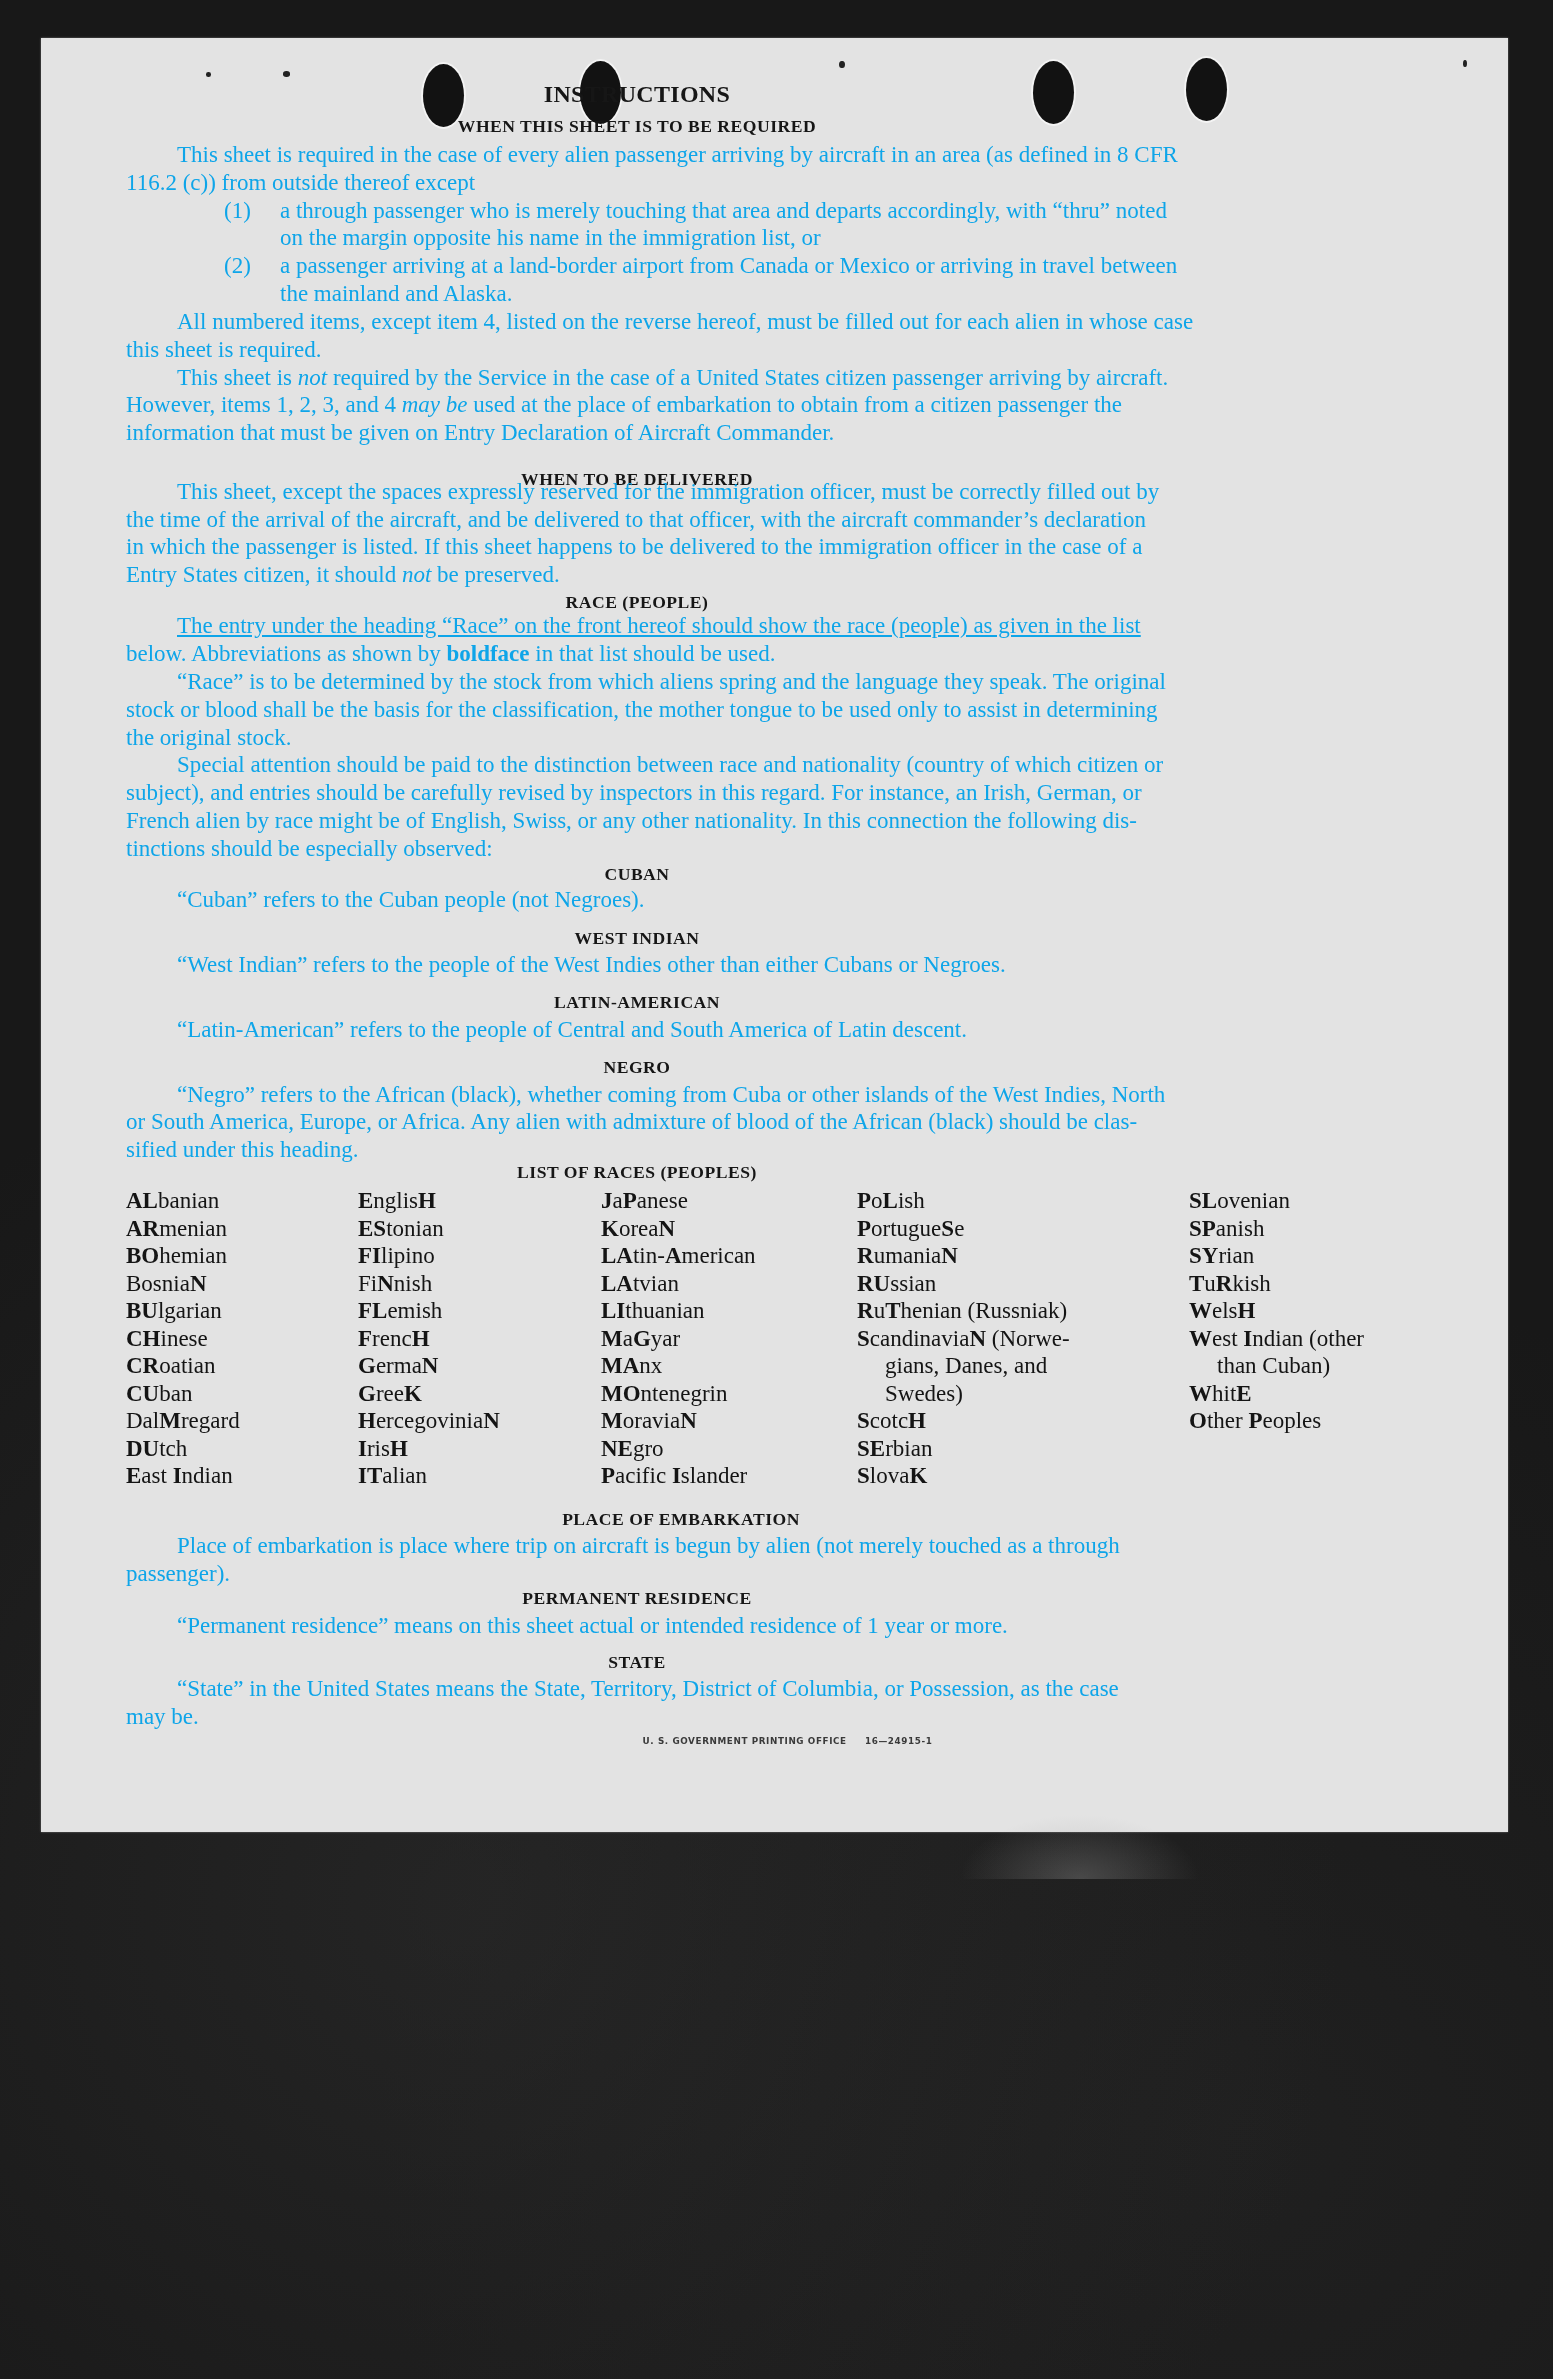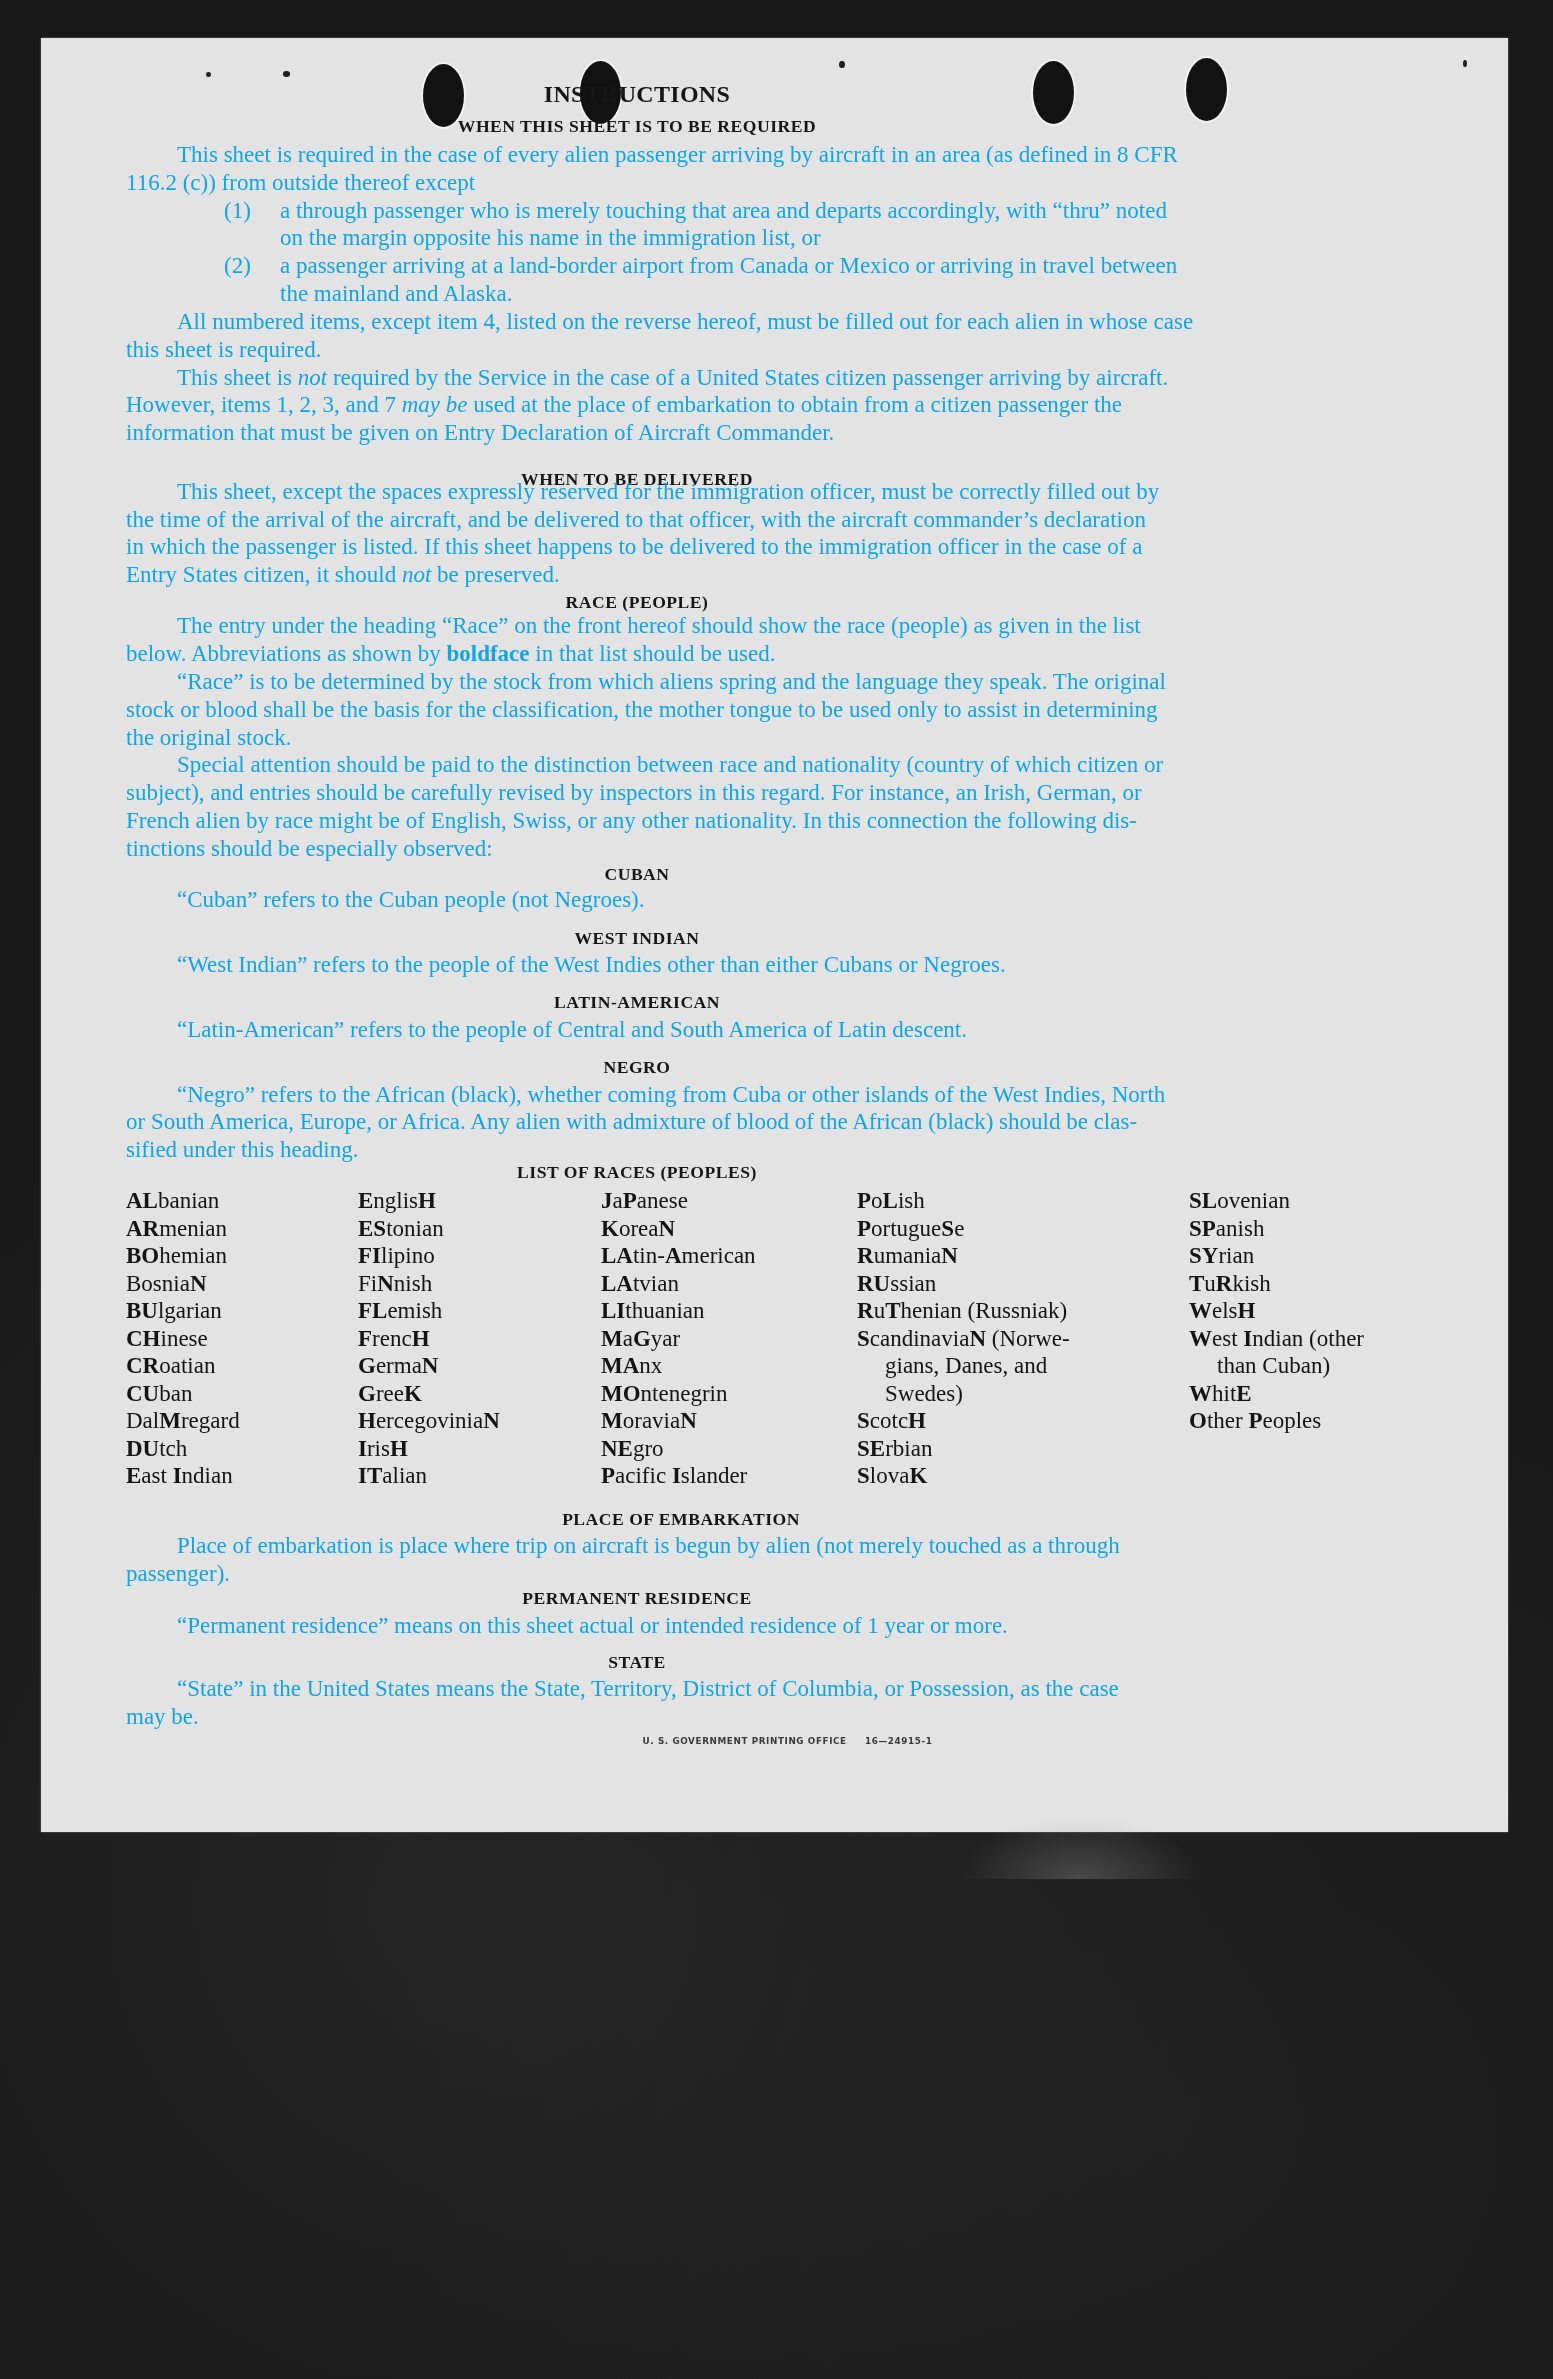--- a/index.html
+++ b/index.html
@@ -85,31 +85,31 @@
 <div class="t" style="left:280px;top:197px;">a through passenger who is merely touching that area and departs accordingly, with “thru” noted</div>
 <div class="t" style="left:280px;top:224px;">on the margin opposite his name in the immigration list, or</div>
 <div class="t" style="left:224px;top:252px;">(2)</div>
 <div class="t" style="left:280px;top:252px;">a passenger arriving at a land-border airport from Canada or Mexico or arriving in travel between</div>
 <div class="t" style="left:280px;top:280px;">the mainland and Alaska.</div>
 
 <div class="t" style="left:177px;top:308px;">All numbered items, except item 4, listed on the reverse hereof, must be filled out for each alien in whose case</div>
 <div class="t" style="left:126px;top:336px;">this sheet is required.</div>
 
 <div class="t" style="left:177px;top:364px;"><span>This sheet is </span><span class="i">not</span><span> required by the Service in the case of a United States citizen passenger arriving by aircraft.</span></div>
-<div class="t" style="left:126px;top:391px;"><span>However, items 1, 2, 3, and 7 </span><span class="i">may be</span><span> used at the place of embarkation to obtain from a citizen passenger the</span></div>
+<div class="t" style="left:126px;top:391px;"><span>However, items 1, 2, 3, and 4 </span><span class="i">may be</span><span> used at the place of embarkation to obtain from a citizen passenger the</span></div>
 <div class="t" style="left:126px;top:419px;">information that must be given on Entry Declaration of Aircraft Commander.</div>
 
 <div class="head" style="top:468px;">WHEN TO BE DELIVERED</div>
 <div class="t" style="left:177px;top:478px;">This sheet, except the spaces expressly reserved for the immigration officer, must be correctly filled out by</div>
 <div class="t" style="left:126px;top:506px;">the time of the arrival of the aircraft, and be delivered to that officer, with the aircraft commander’s declaration</div>
 <div class="t" style="left:126px;top:533px;">in which the passenger is listed.  If this sheet happens to be delivered to the immigration officer in the case of a</div>
 <div class="t" style="left:126px;top:561px;"><span>Entry States citizen, it should </span><span class="i">not</span><span> be preserved.</span></div>
 
 <div class="head" style="top:591px;">RACE (PEOPLE)</div>
-<div class="t" style="left:177px;top:612px;">The entry under the heading “Race” on the front hereof should show the race (people) as given in the list</div>
+<div class="t" style="left:177px;top:612px;text-decoration:underline;">The entry under the heading “Race” on the front hereof should show the race (people) as given in the list</div>
 <div class="t" style="left:126px;top:640px;"><span>below.  Abbreviations as shown by </span><span class="b">boldface</span><span> in that list should be used.</span></div>
 <div class="t" style="left:177px;top:668px;">“Race” is to be determined by the stock from which aliens spring and the language they speak.  The original</div>
 <div class="t" style="left:126px;top:696px;">stock or blood shall be the basis for the classification, the mother tongue to be used only to assist in determining</div>
 <div class="t" style="left:126px;top:724px;">the original stock.</div>
 <div class="t" style="left:177px;top:751px;">Special attention should be paid to the distinction between race and nationality (country of which citizen or</div>
 <div class="t" style="left:126px;top:779px;">subject), and entries should be carefully revised by inspectors in this regard.  For instance, an Irish, German, or</div>
 <div class="t" style="left:126px;top:807px;">French alien by race might be of English, Swiss, or any other nationality.  In this connection the following dis-</div>
 <div class="t" style="left:126px;top:835px;">tinctions should be especially observed:</div>
 
 <div class="head" style="top:863px;">CUBAN</div>

